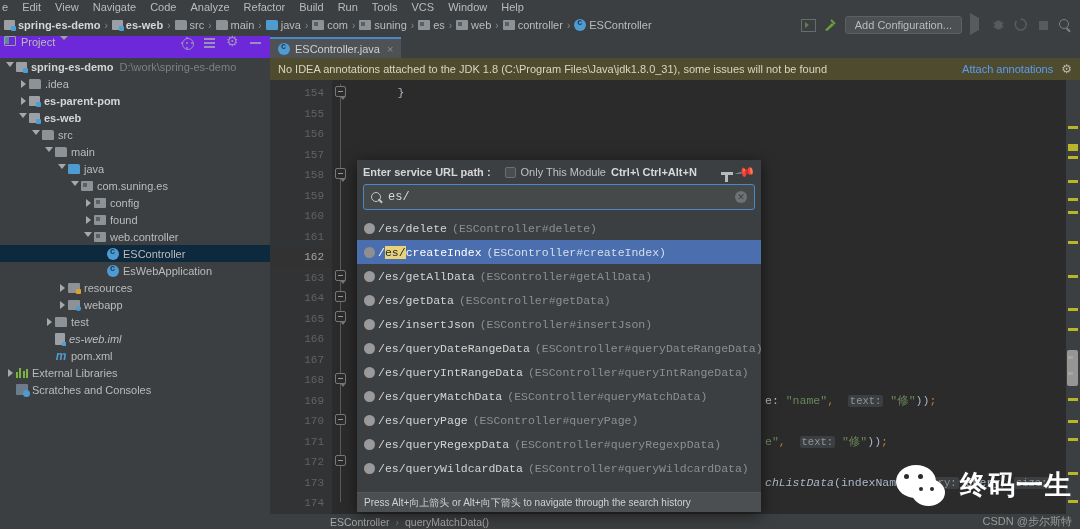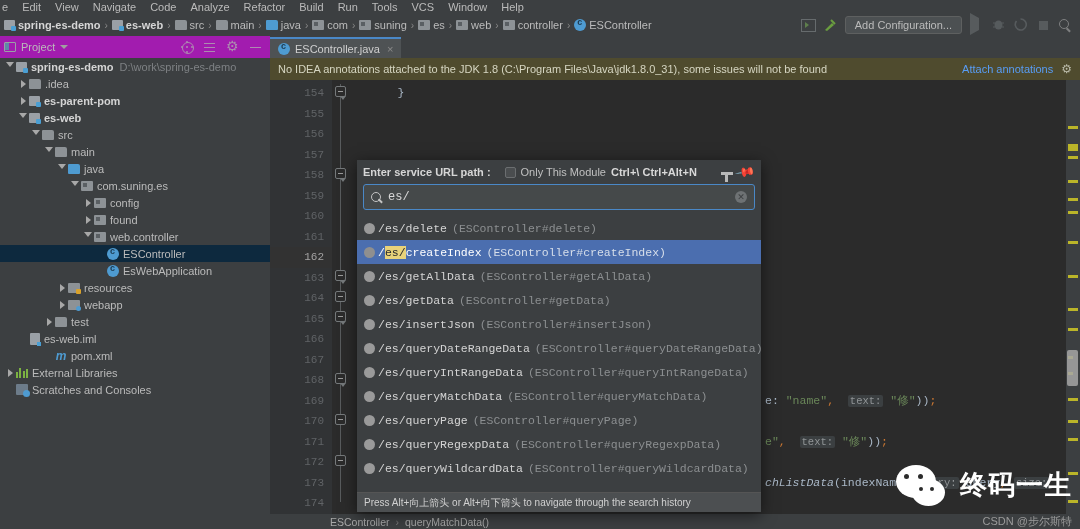--- a/index.html
+++ b/index.html
@@ -57,21 +57,21 @@
     content:''; position:absolute; right:1px; bottom:1px; width:5px;height:1.6px;
     background:#b4b4b4; transform:rotate(45deg);
   }
   .tb-console:before { content:''; position:absolute; left:0; top:1px; width:13px;height:11px; border:1.4px solid #8a8f92; }
   .tb-console:after { content:''; position:absolute; left:4px; top:4px; width:0;height:0;
     border-left:4px solid #7bb356; border-top:3px solid transparent; border-bottom:3px solid transparent; }
 
   
   .proj-head {
     position: absolute; left: 0; top: 36px; width: 270px; height: 22px;
-    background: #a21caf; display: flex; align-items: center; padding: 0 4px;
+    background: #6d28d9; display: flex; align-items: flex-start; padding: 0 4px;
     font-size: 11px; color: #bbbbbb;
   }
   .proj-head .title { margin-left: 5px; }
   .proj-ic-win { width: 12px; height: 10px; border: 1.5px solid #9aa0a6; border-radius: 1px; position: relative; }
   .proj-ic-win:after { content:''; position:absolute; left:0; top:0; width:4px; height:7px; background:#5f87a8; }
   .caret { width:0;height:0;border-left:4px solid transparent;border-right:4px solid transparent;border-top:4px solid #a0a0a0; margin-left:5px; }
   .proj-head-tools { margin-left: auto; display: flex; align-items: center; gap: 10px; padding-right: 4px; }
   .ph-ic { width: 13px; height: 13px; position: relative; opacity: .75; }
   .ph-locate:before { content:''; position:absolute; left:1.5px; top:1.5px; width:10px;height:10px;border:1.4px solid #b0b0b0;border-radius:50%; }
   .ph-locate:after { content:''; position:absolute; left:5.5px; top:5.5px; width:2px;height:2px;background:#b0b0b0;border-radius:50%;
@@ -446,21 +446,21 @@
         <span class="tico ic ic-webapp"></span>
         <span class="tlabel">webapp</span>
       </div>
       <div class="trow" style="padding-left: 43px;">
         <span class="tw">
           <span class="tri"></span>
         </span>
         <span class="tico ic ic-folder"></span>
         <span class="tlabel">test</span>
       </div>
-      <div class="trow" style="padding-left: 18px;">
+      <div class="trow" style="padding-left: 43px; font-style: italic;">
         <span class="tw"></span>
         <span class="tico ic ic-iml"></span>
         <span class="tlabel">es-web.iml</span>
       </div>
       <div class="trow" style="padding-left: 43px;">
         <span class="tw"></span>
         <span class="tico ic-mvn">m</span>
         <span class="tlabel">pom.xml</span>
       </div>
       <div class="trow" style="padding-left: 4px;">

